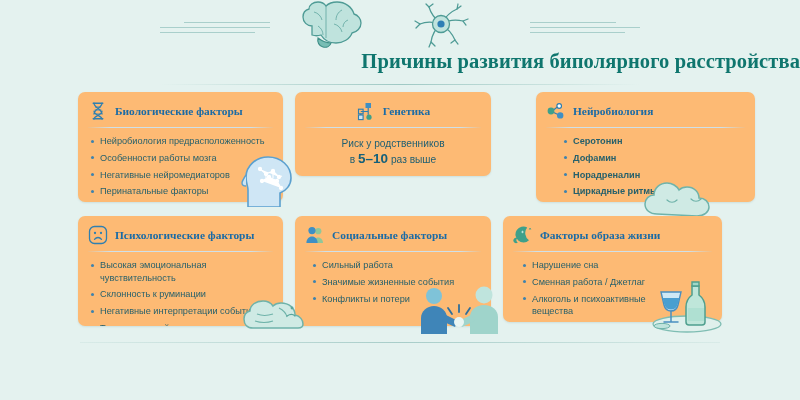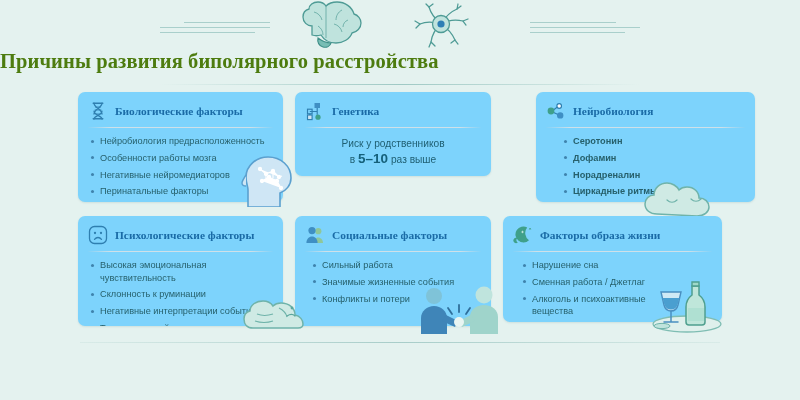--- a/index.html
+++ b/index.html
@@ -18,56 +18,56 @@
   .hdr-lines.right{right:160px;}
   .hdr-lines i{display:block;height:1px;background:#a9cfcb;margin-bottom:4px;}
   .hdr-lines i:nth-child(1){width:78%;margin-left:22%;}
   .hdr-lines i:nth-child(2){width:100%;}
   .hdr-lines i:nth-child(3){width:86%;}
   .hdr-lines.right i:nth-child(1){margin-left:0;width:78%;}
   .hdr-art{position:absolute;left:296px;top:0;width:208px;height:50px;}
 
   .title{
     position:absolute;left:0;top:50px;width:800px;
-    text-align:left;
-    font-size:20.5px;font-weight:bold;color:#4d7c0f;
+    text-align:right;
+    font-size:20.5px;font-weight:bold;color:#0f766e;
     letter-spacing:.1px;
     font-family:"Liberation Serif", serif;
   }
   .title-rule{
     position:absolute;left:160px;top:84px;width:480px;height:1px;
     background:linear-gradient(to right,rgba(150,195,190,0),#9fc9c4,rgba(150,195,190,0));
   }
   .bottom-rule{
     position:absolute;left:80px;top:342px;width:640px;height:1px;
     background:linear-gradient(to right,rgba(150,195,190,.15),#a8cdc9,rgba(150,195,190,.15));
   }
 
   
   .grid{position:absolute;left:78px;top:92px;width:644px;}
   .card{
     position:absolute;
-    background:#7dd3fc;
+    background:#fdba74;
     border-radius:7px;
     box-shadow:0 1px 2px rgba(60,110,110,.13);
     overflow:hidden;
   }
   .card.c0{left:0;top:0;width:205px;height:110px;}
   .card.c1{left:217px;top:0;width:196px;height:84px;}
   .card.c2{left:425px;top:0;width:219px;height:110px;margin-left:33px;}
   .card.c3{left:0;top:124px;width:205px;height:110px;}
   .card.c4{left:217px;top:124px;width:196px;height:110px;}
   .card.c5{left:425px;top:124px;width:219px;height:106px;}
 
   .card-head{
     display:flex;align-items:center;
     padding:8px 10px 0 10px;
     height:22px;
   }
-  .card-head.center{justify-content:flex-start;}
+  .card-head.center{justify-content:center;}
   .card-ico{width:20px;height:20px;flex:0 0 20px;margin-right:7px;display:block;}
   .card-title{
     font-size:11.4px;font-weight:bold;color:#1a6ba6;
     white-space:nowrap;
     font-family:"Liberation Serif", serif;
   }
   .card-rule{
     margin:5px 10px 0 10px;height:1px;
     background:linear-gradient(to right,rgba(170,200,215,.1),#cfe0e8 12%,#cfe0e8 88%,rgba(170,200,215,.1));
   }

